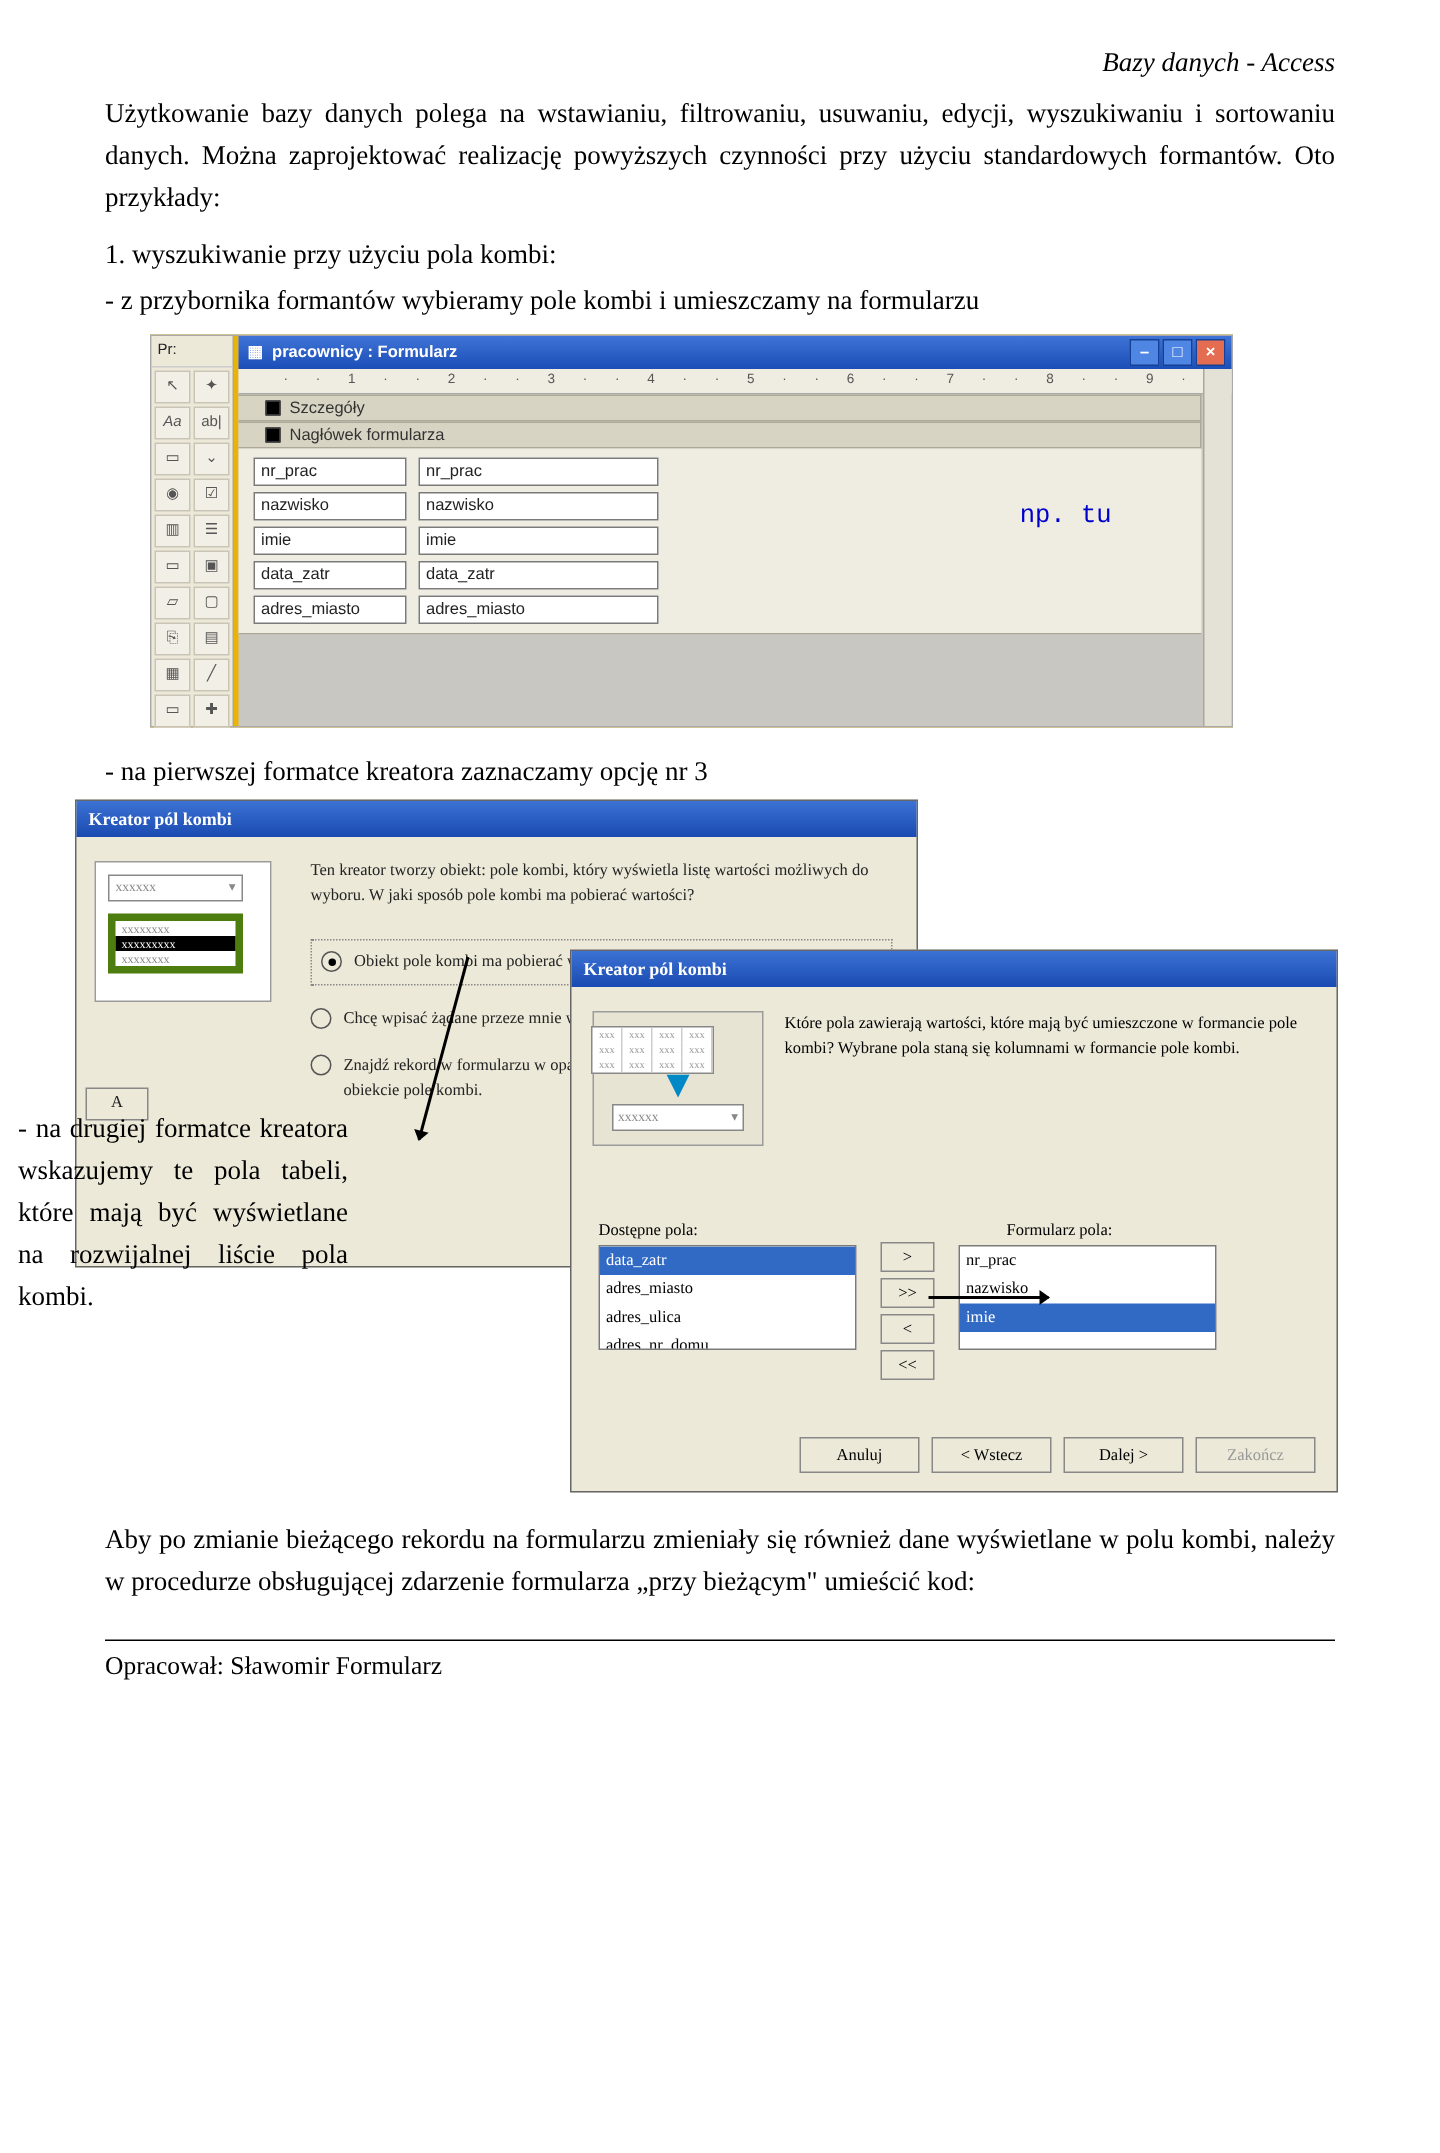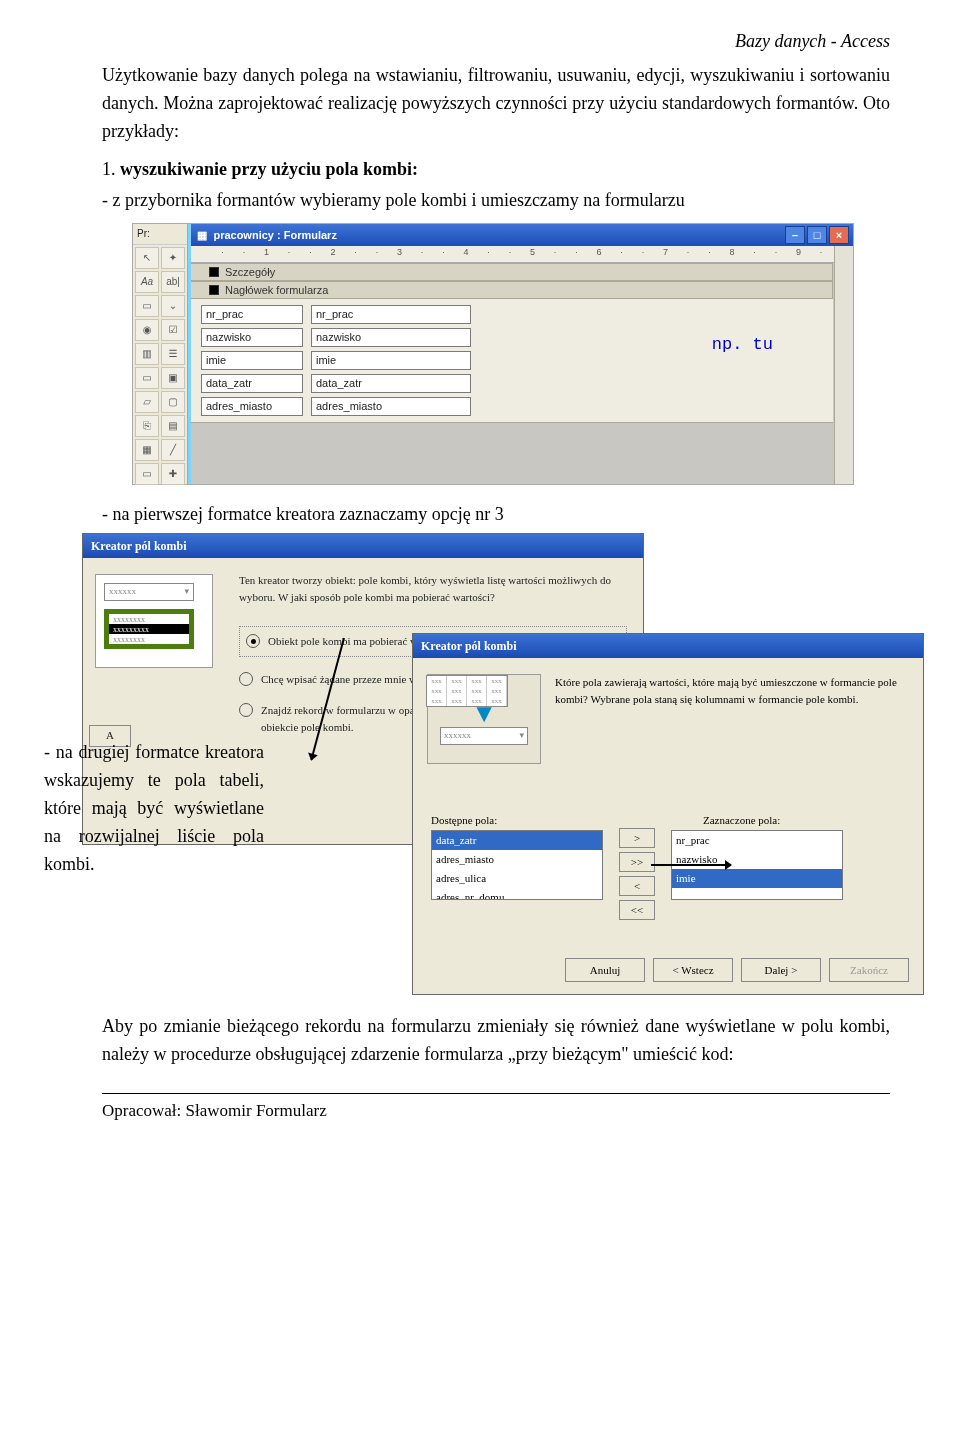--- a/index.html
+++ b/index.html
@@ -5,39 +5,39 @@
   body {
     margin: 0;
     font-family: "Times New Roman", serif;
     font-size: 18px;
     color: #000;
     background: #fff;
     width: 960px;
     line-height: 1.55;
   }
   .page {
-    padding: 28px 70px 20px 102px;
+    padding: 28px 70px 20px 70px;
   }
   .hdr-right {
     text-align: right;
     font-style: italic;
     font-size: 18px;
     margin-bottom: 6px;
   }
   .para { text-align: justify; margin: 0 0 10px 0; }
   .numitem { margin: 6px 0 4px 0; }
-  .bold { font-weight: bold; }
+  .bold { font-weight: normal; }
   .subline { margin: 2px 0 6px 0; }
   .footer-line { border-top: 1px solid #000; margin-top: 24px; padding-top: 4px; font-size: 17px; }
 
   
   .shot {
     display: block;
     margin: 8px 0 16px 0;
-    background: #7dd3fc;
+    background: #eab308;
     border: 1px solid #aaa;
     font-family: Tahoma, Arial, sans-serif;
     font-size: 11px;
     color: #222;
     position: relative;
   }
 
   
   .formshot { width: 720px; height: 260px; margin-left: 30px; }
   .toolbox {
@@ -130,21 +130,21 @@
   }
   .wiz-arrow::after { content:""; position:absolute; bottom:-6px; left:-4px; border:5px solid transparent; border-top:7px solid #000; }
 
   .wiz2 {
     position:absolute; left: 330px; top: 100px; width: 510px; height: 360px;
     background:#ece9d8; border:1px solid #666;
   }
   .preview2 {
     position:absolute; left: 14px; top: 40px; width: 112px; height: 88px;
     background:#e8e4d4; border:1px solid #9b9b9b;
-    display:flex; justify-content:center;
+    display:flex; align-items:center; justify-content:center;
   }
   .preview2-inner { width: 80px; border:1px solid #888; background:#fff; }
   .p2r { height:10px; display:flex; }
   .p2r span { flex:1; border-right:1px solid #ccc; font-size:7px; color:#999; text-align:center; }
   .darrow { color:#0089c6; font-size: 26px; text-align:center; line-height: 14px; }
   .cmb-b { margin: 6px 14px 0 14px; height: 16px; width: 80px; background:#fff; border:1px solid #888; font-size:9px; color:#888; padding: 0 3px; display:flex; justify-content:space-between; align-items:center; }
   .wiz2-text { position:absolute; left: 142px; top: 40px; right: 18px; font-size:11px; }
   .col-labels { position:absolute; top: 178px; left: 18px; right: 18px; display:flex; font-size:11px; align-items: flex-end;}
   .col-labels .c1 { width: 200px; }
   .col-labels .c2 { width: 72px; }
@@ -341,21 +341,21 @@
               <span>▾</span>
           </div>
         </div>
       </div>
 
       <div class="wiz2-text">Które pola zawierają wartości, które mają być umieszczone w formancie pole kombi? Wybrane pola staną się kolumnami w formancie pole kombi.</div>
 
       <div class="col-labels">
         <div class="c1">Dostępne pola:</div>
         <div class="c2"></div>
-        <div class="c3">Zaznaczone pola:</div>
+        <div class="c3">Formularz pola:</div>
       </div>
 
       <div class="listcol">
         <div class="listbox">
           <div class="itm sel">data_zatr</div>
           <div class="itm">adres_miasto</div>
           <div class="itm">adres_ulica</div>
           <div class="itm">adres_nr_domu</div>
         </div>
         <div class="movebtns">

